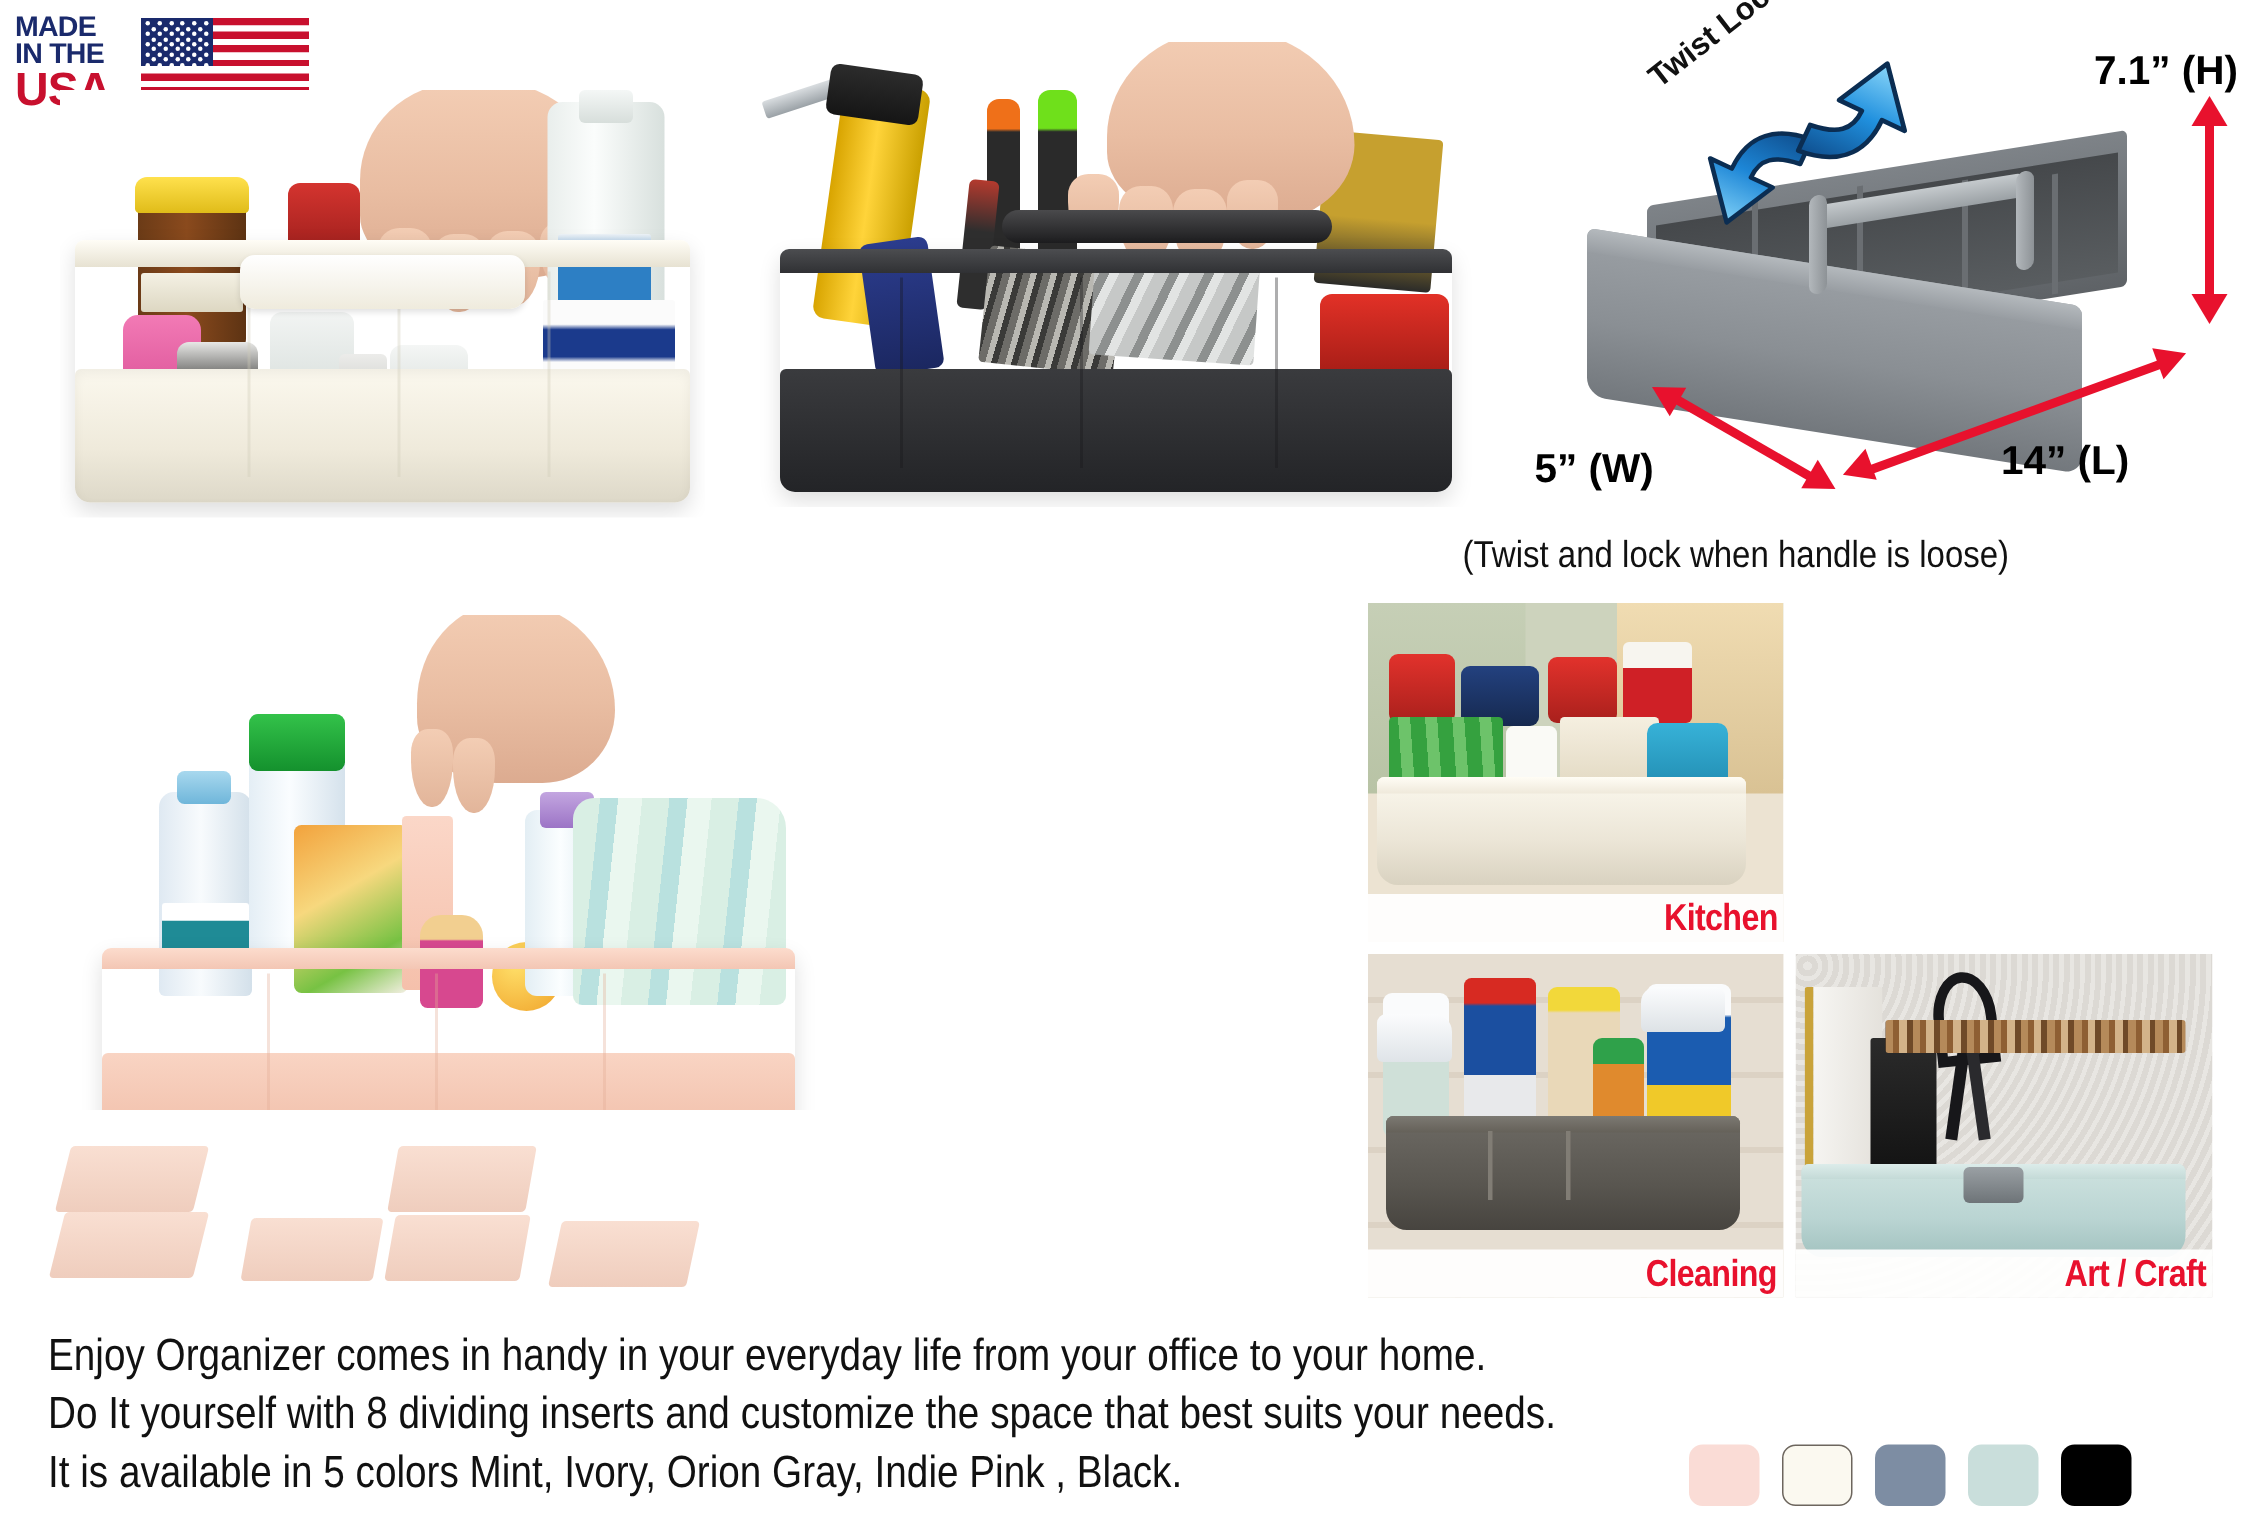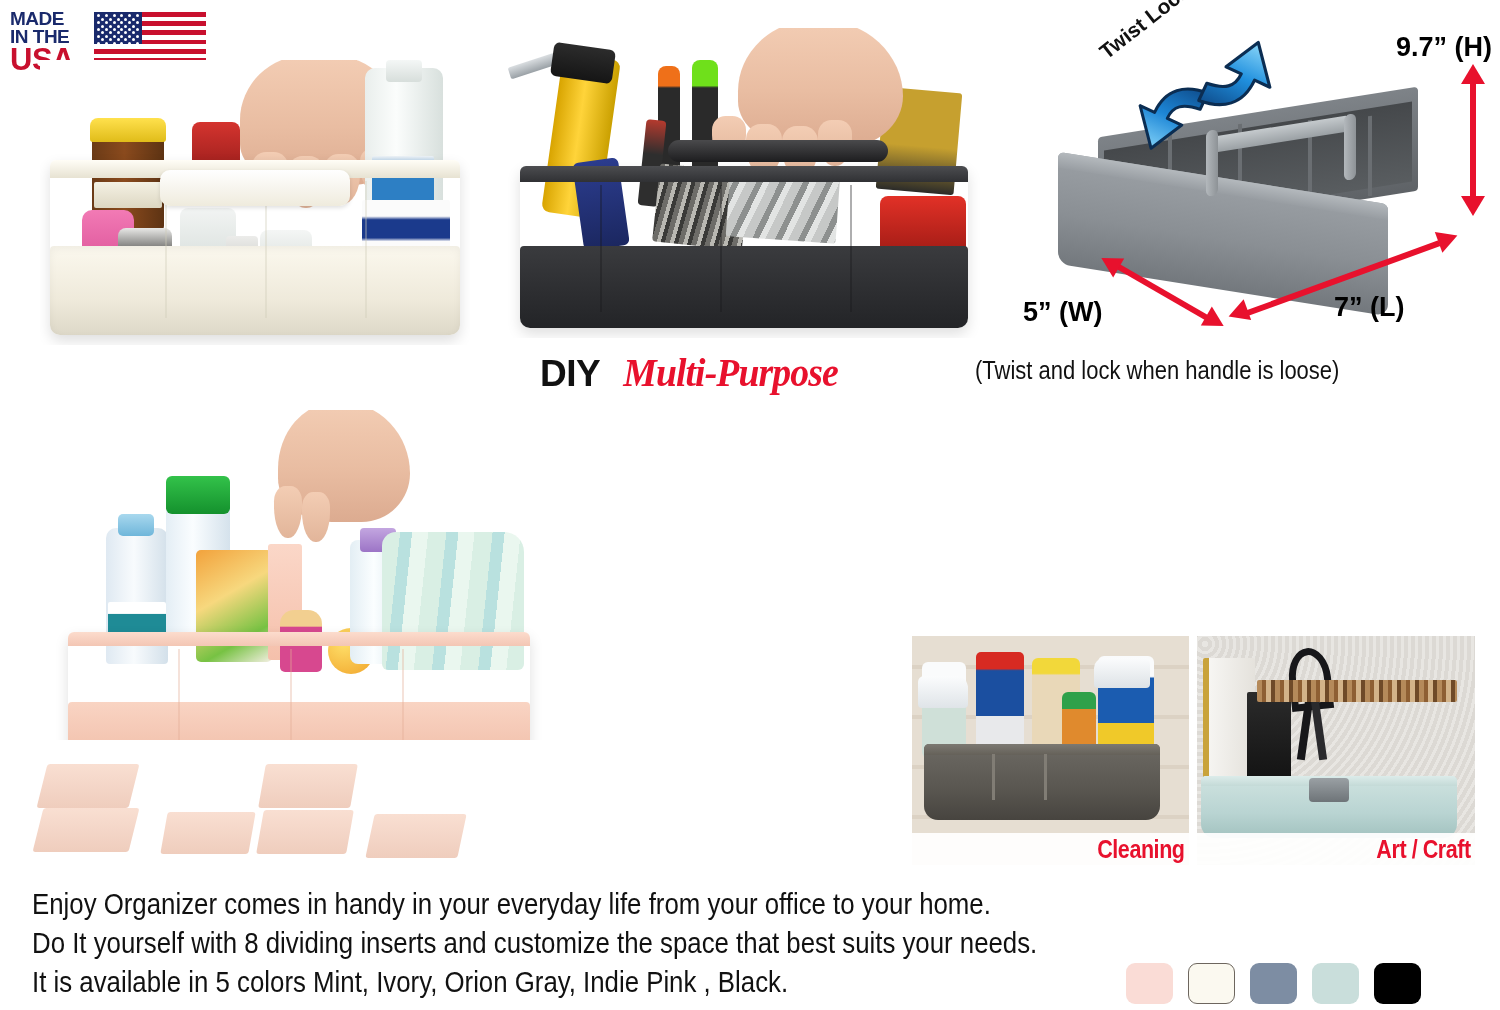--- a/index.html
+++ b/index.html
@@ -292,23 +292,23 @@
 
     <div class="arrow-line" style="left:82px; top:240px; width:110px; height:6px; transform:rotate(30deg); transform-origin:left center;"></div>
     <div class="arrow-head" style="left:70px; top:232px; border-top:11px solid transparent; border-bottom:11px solid transparent; border-right:20px solid #e8112d; transform:rotate(30deg);"></div>
     <div class="arrow-head" style="left:175px; top:290px; border-top:11px solid transparent; border-bottom:11px solid transparent; border-left:20px solid #e8112d; transform:rotate(30deg);"></div>
 
     <div class="arrow-line" style="left:212px; top:292px; width:210px; height:6px; transform:rotate(-20deg); transform-origin:left center;"></div>
     <div class="arrow-head" style="left:198px; top:282px; border-top:11px solid transparent; border-bottom:11px solid transparent; border-right:20px solid #e8112d; transform:rotate(-20deg);"></div>
     <div class="arrow-head" style="left:408px; top:208px; border-top:11px solid transparent; border-bottom:11px solid transparent; border-left:20px solid #e8112d; transform:rotate(-20deg);"></div>
   </div>
 
-  <div class="dim-label" style="left:1396px; top:32px;">9.7” (H)</div>
+  <div class="dim-label" style="left:1396px; top:32px;">7.1” (H)</div>
   <div class="dim-label" style="left:1023px; top:297px;">5” (W)</div>
-  <div class="dim-label" style="left:1334px; top:292px;">7” (L)</div>
+  <div class="dim-label" style="left:1334px; top:292px;">14” (L)</div>
   <div id="twist-lock-label">Twist Lock</div>
 
   <div class="photo" style="left:30px; top:410px; width:580px; height:330px;">
 
     <div class="hand" style="left:248px; top:-8px; width:132px; height:120px; border-radius:46% 54% 38% 42% / 58% 62% 42% 38%;"></div>
     <div class="finger" style="left:244px; top:76px; width:28px; height:52px;"></div>
     <div class="finger" style="left:272px; top:82px; width:28px; height:50px;"></div>
 
     <div class="item" style="left:76px; top:118px; width:62px; height:136px; background:linear-gradient(90deg,#dfe9f2,#f8fbfd 45%,#d3e0ea); border-radius:10px 10px 4px 4px;"></div>
     <div class="item" style="left:78px; top:192px; width:58px; height:44px; background:linear-gradient(180deg,#ffffff 0 26%,#1f8b96 28%); border-radius:2px;"></div>
@@ -340,29 +340,43 @@
 
   <div style="position:absolute; left:30px; top:762px; width:490px; height:95px;">
     <div class="item" style="left:12px; top:2px; width:92px; height:44px; background:linear-gradient(180deg,#f9dfd2,#efcdbd); transform:skewX(-14deg); border-radius:3px;"></div>
     <div class="item" style="left:8px; top:46px; width:96px; height:44px; background:linear-gradient(180deg,#f9dfd2,#efcdbd); transform:skewX(-14deg); border-radius:3px;"></div>
     <div class="item" style="left:134px; top:50px; width:88px; height:42px; background:linear-gradient(180deg,#f9dfd2,#efcdbd); transform:skewX(-10deg); border-radius:3px;"></div>
     <div class="item" style="left:232px; top:2px; width:92px; height:44px; background:linear-gradient(180deg,#f9dfd2,#efcdbd); transform:skewX(-10deg); border-radius:3px;"></div>
     <div class="item" style="left:230px; top:48px; width:90px; height:44px; background:linear-gradient(180deg,#f9dfd2,#efcdbd); transform:skewX(-10deg); border-radius:3px;"></div>
     <div class="item" style="left:340px; top:52px; width:92px; height:44px; background:linear-gradient(180deg,#f9dfd2,#efcdbd); transform:skewX(-12deg); border-radius:3px;"></div>
   </div>
 
-  <div id="diy-heading">
-    <span id="diy-word">DIY</span>
-    <span id="multipurpose-word">Multi-Purpose</span>
-  </div>
   <div id="twist-note">(Twist and lock when handle is loose)</div>
 
   <div id="usage-grid">
 
 
+    <div class="grid-cell" style="left:285px; top:0; width:277px; height:226px;">
+      <div class="cell-photo" style="background:linear-gradient(180deg,#cdd3bd 0 52%,#ece3d2 52% 100%);">
+        <div style="position:absolute; left:0; top:0; width:38%; height:56%; background:linear-gradient(180deg,#c6cfb6,#b8c3a5);"></div>
+        <div style="position:absolute; left:60%; top:0; width:40%; height:56%; background:linear-gradient(180deg,#f0dcb2,#d9c294);"></div>
+        <div style="position:absolute; left:14px; top:34px; width:44px; height:46px; background:linear-gradient(180deg,#e2322c,#a9201c); border-radius:6px;"></div>
+        <div style="position:absolute; left:62px; top:42px; width:52px; height:40px; background:linear-gradient(180deg,#23417f,#16294f); border-radius:6px;"></div>
+        <div style="position:absolute; left:120px; top:36px; width:46px; height:44px; background:linear-gradient(180deg,#e2322c,#a9201c); border-radius:6px;"></div>
+        <div style="position:absolute; left:170px; top:26px; width:46px; height:54px; background:linear-gradient(180deg,#f7f5ef 0 32%,#cf2026 32%); border-radius:4px;"></div>
+        <div style="position:absolute; left:14px; top:76px; width:76px; height:58px; background:repeating-linear-gradient(86deg,#35a13f 0 10px,#6dc36a 10px 18px); border-radius:3px;"></div>
+        <div style="position:absolute; left:92px; top:82px; width:34px; height:56px; background:linear-gradient(180deg,#fafaf6 0 72%,#d03a52); border-radius:5px;"></div>
+        <div style="position:absolute; left:128px; top:76px; width:66px; height:58px; background:linear-gradient(180deg,#f5efe0,#ded4bc); border-radius:3px;"></div>
+        <div style="position:absolute; left:186px; top:80px; width:54px; height:52px; background:linear-gradient(180deg,#37b2d8,#1e86ab); border-radius:7px;"></div>
+        <div style="position:absolute; left:6px; top:116px; width:246px; height:72px; background:linear-gradient(180deg,#fbf8ee,#ebe5d6 60%,#d9d2c0); border-radius:5px 5px 14px 14px;"></div>
+        <div style="position:absolute; left:6px; top:116px; width:246px; height:11px; background:linear-gradient(180deg,#fffdf5,#efe9db); border-radius:5px 5px 0 0;"></div>
+      </div>
+      <div class="label-bg"></div>
+      <div class="cell-label">Kitchen</div>
+    </div>
 
 
 
     <div class="grid-cell" style="left:570px; top:234px; width:278px; height:229px;">
       <div class="cell-photo" style="background:repeating-radial-gradient(circle at 8px 8px,#e8e6e2 0 3px,#dcd9d4 3px 7px);">
         <div style="position:absolute; left:6px; top:22px; width:52px; height:124px; background:linear-gradient(92deg,#f7f6f3,#e3e0da); border-left:6px solid #c9a33a; border-radius:2px;"></div>
         <div style="position:absolute; left:50px; top:56px; width:44px; height:96px; background:linear-gradient(180deg,#2b2b2b,#111); border-radius:2px;"></div>
         <div style="position:absolute; left:92px; top:12px; width:42px; height:62px; border:7px solid #17171a; border-radius:50% 50% 0 0; background:transparent; transform:rotate(-6deg);"></div>
         <div style="position:absolute; left:104px; top:64px; width:8px; height:60px; background:#17171a; transform:rotate(8deg);"></div>
         <div style="position:absolute; left:118px; top:64px; width:8px; height:60px; background:#2a2a2d; transform:rotate(-8deg);"></div>

